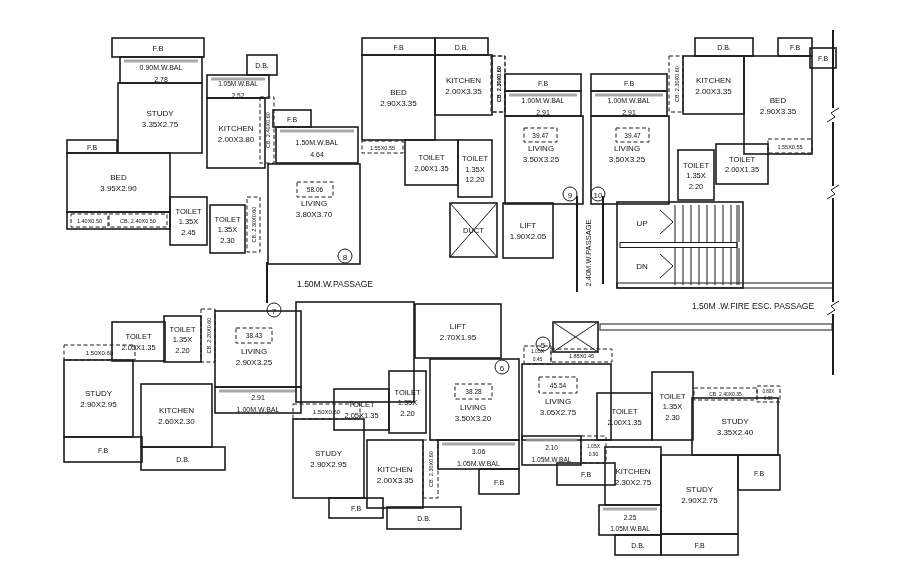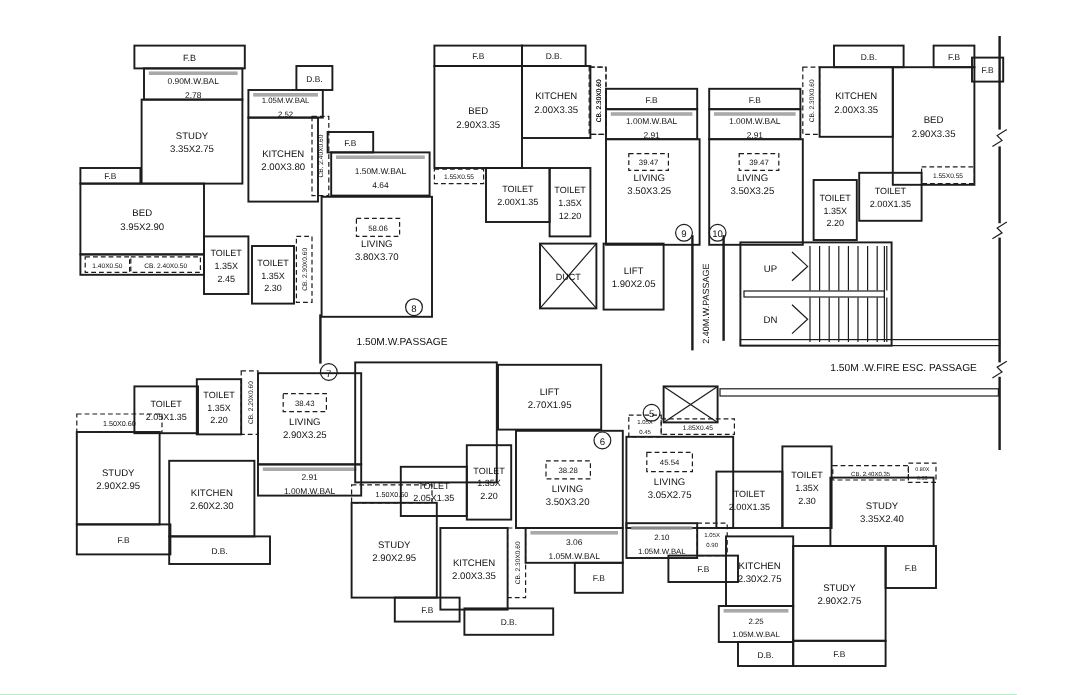--- a/index.html
+++ b/index.html
@@ -1,16 +1,16 @@
 <!DOCTYPE html>
 <html><head>
 <meta charset="utf-8">
 <style>
   html,body{margin:0;padding:0;background:#ffffff;}
-  .canvas{position:relative;width:900px;height:579px;background:#22c55e;overflow:hidden;}
+  .canvas{position:relative;width:900px;height:579px;background:#0ea5e9;overflow:hidden;}
   svg{display:block;}
   svg text{font-family:"Liberation Sans","DejaVu Sans",sans-serif;fill:#111111;}
   .room{fill:none;stroke:#1c1c1c;stroke-width:1.6;}
   .thin{fill:none;stroke:#1c1c1c;stroke-width:1;}
   .dashed{fill:none;stroke:#1c1c1c;stroke-width:1;stroke-dasharray:4 2.5;}
   .grayband{fill:#9a9a9a;opacity:.85;}
   .solid{fill:#1c1c1c;}
 </style>
 </head>
 <body>

